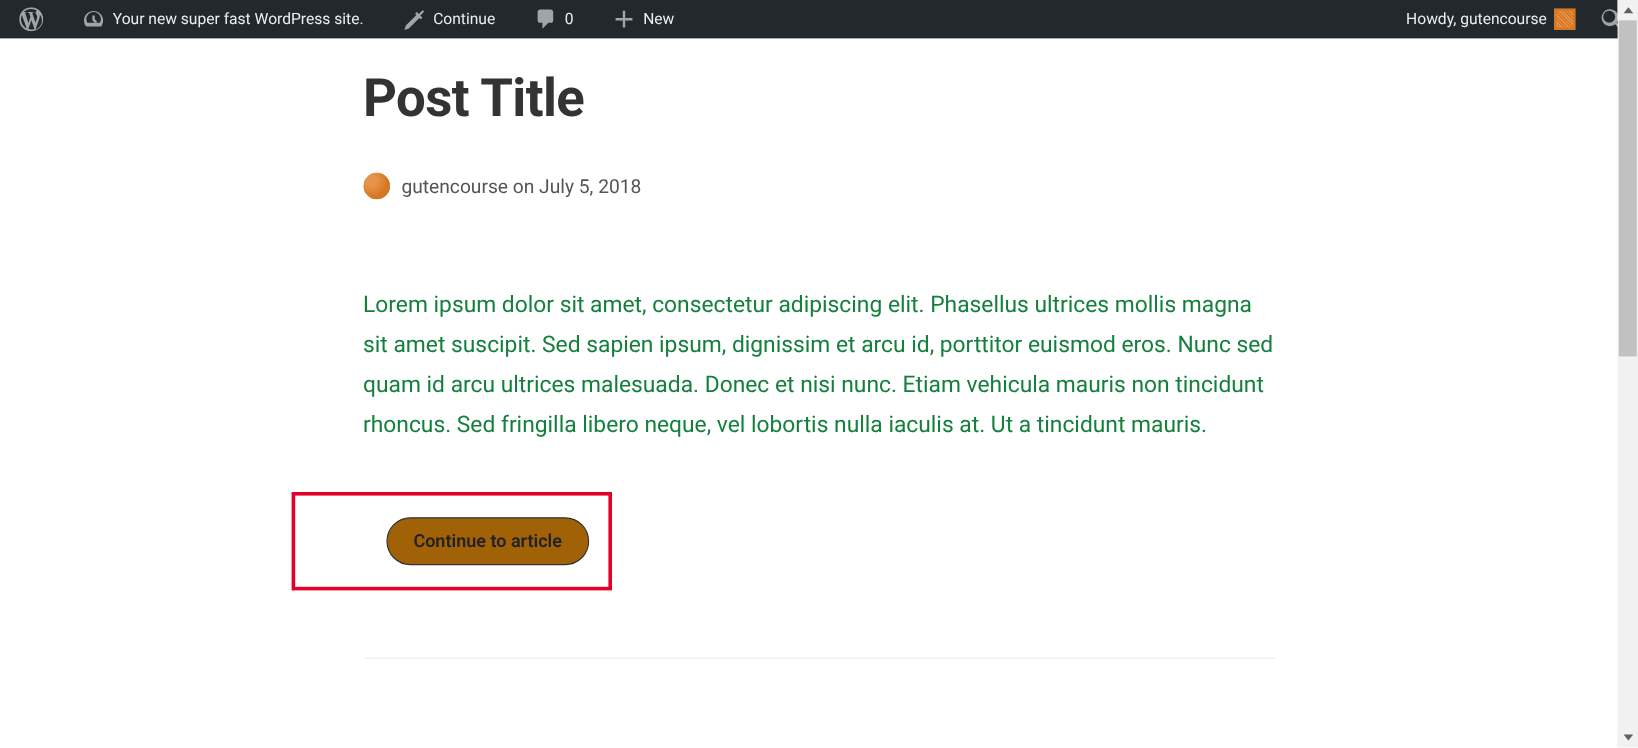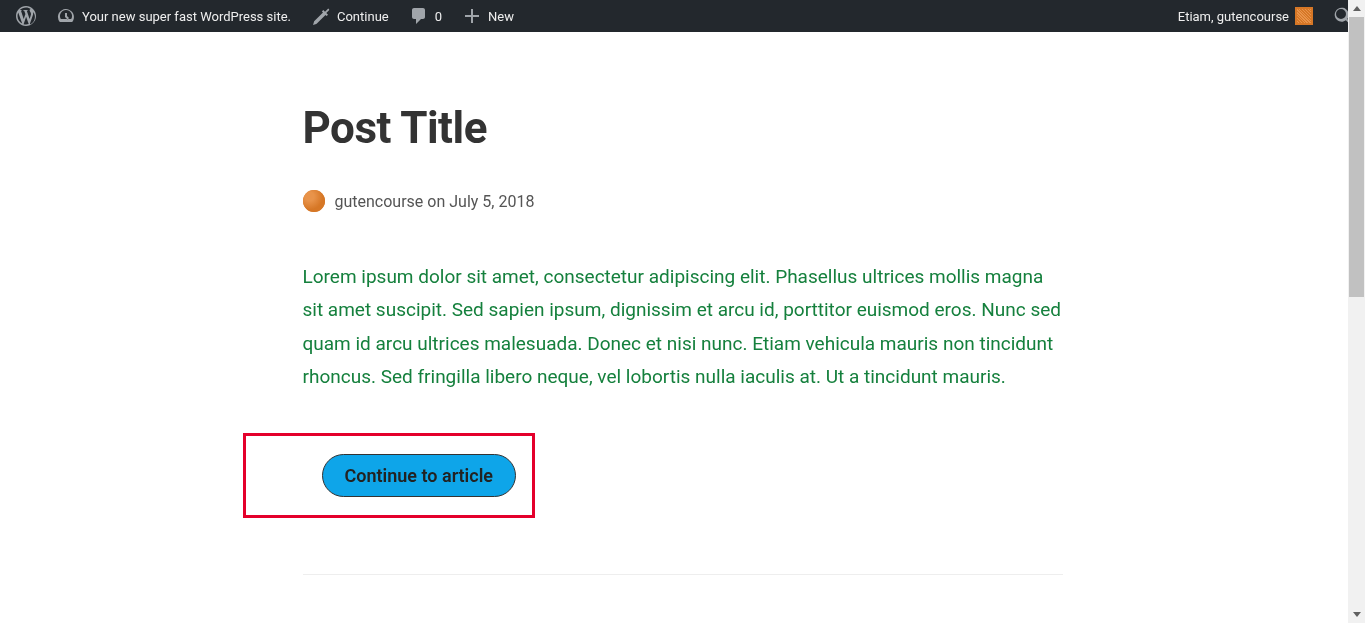--- a/index.html
+++ b/index.html
@@ -1,40 +1,40 @@
 <!DOCTYPE html>
 <html><head>
   <meta charset="utf-8">
   <style>
     * { margin: 0; padding: 0; box-sizing: border-box; }
     body { font-family: -apple-system, BlinkMacSystemFont, "Segoe UI", Roboto, sans-serif; background: #fff; width: 1365px; height: 623px; position: relative; overflow: hidden; }
     
     
     .admin-bar { background: #23282d; color: #eee; height: 32px; display: flex; align-items: center; justify-content: space-between; font-size: 13px; padding: 0 8px; }
-    .admin-left { display: flex; align-items: center; gap: 4px; }
+    .admin-left { display: flex; align-items: center; gap: 16px; }
     .admin-right { display: flex; align-items: center; gap: 8px; }
     .admin-item { display: flex; align-items: center; gap: 6px; padding: 0 8px; height: 32px; color: #eee; cursor: pointer; }
     .admin-icon { display: inline-flex; align-items: center; justify-content: center; width: 20px; height: 20px; }
     .admin-icon svg { width: 20px; height: 20px; fill: #a0a5aa; }
     .avatar-square { width: 18px; height: 18px; background: #d67726; display: inline-block; position: relative; }
     .avatar-square::after { content: ''; position: absolute; inset: 2px; background: repeating-linear-gradient(45deg, #d67726, #d67726 1px, #e8934a 1px, #e8934a 2px); }
     
     
-    .content-wrap { padding: 70px 0 0 0; }
+    .content-wrap { padding: 24px 0 0 0; }
     .article { max-width: 760px; margin: 0 auto; }
     .post-title { font-size: 44px; font-weight: 700; color: #333; margin-bottom: 36px; letter-spacing: -0.5px; }
-    .meta { display: flex; align-items: center; gap: 10px; margin-bottom: 48px; }
+    .meta { display: flex; align-items: center; gap: 10px; margin-bottom: 71px; }
     .meta-avatar { width: 22px; height: 22px; border-radius: 50%; background: #d67726; position: relative; overflow: hidden; }
     .meta-avatar::after { content: ''; position: absolute; inset: 0; background: radial-gradient(circle at 30% 30%, #e8934a 20%, #d67726 60%); }
     .meta-text { font-size: 16px; color: #555; }
     .excerpt { font-size: 19px; line-height: 1.75; color: #15803d; margin-bottom: 40px; }
     
     
     .highlight-box { border: 3px solid #e4002b; padding: 18px 16px 18px 16px; display: inline-block; margin-left: -60px; }
-    .continue-btn { display: inline-block; border: 1.5px solid #333; border-radius: 999px; padding: 10px 22px; font-size: 18px; font-weight: 600; color: #222; background: #0ea5e9; cursor: pointer; margin-left: 60px; }
+    .continue-btn { display: inline-block; border: 1.5px solid #333; border-radius: 999px; padding: 10px 22px; font-size: 15px; font-weight: 600; color: #222; background: #a16207; cursor: pointer; margin-left: 60px; }
     
     
     .divider { border: none; border-top: 1px solid #eee; margin-top: 56px; }
     
     
     .scrollbar-track { position: absolute; right: 0; top: 0; bottom: 0; width: 17px; background: #f1f1f1; }
     .scrollbar-up, .scrollbar-down { position: absolute; width: 17px; height: 17px; background: #f1f1f1; display: flex; align-items: center; justify-content: center; }
     .scrollbar-up { top: 0; }
     .scrollbar-down { bottom: 0; }
     .scrollbar-arrow { width: 0; height: 0; border-left: 4px solid transparent; border-right: 4px solid transparent; }
@@ -82,21 +82,21 @@
       <span class="admin-icon">
         <svg viewBox="0 0 20 20">
             <path d="M9 3h2v6h6v2h-6v6H9v-6H3V9h6V3z"></path>
           </svg>
       </span>
       <span>New</span>
     </div>
   </div>
   <div class="admin-right">
     <div class="admin-item">
-      <span>Etiam, gutencourse</span>
+      <span>Howdy, gutencourse</span>
       <span class="avatar-square"></span>
     </div>
     <div class="admin-item" style="padding:0 4px;">
       <span class="admin-icon">
         <svg viewBox="0 0 20 20">
             <path d="M12.9 14.3a7 7 0 1 1 1.4-1.4l4.4 4.4-1.4 1.4-4.4-4.4zM8 13a5 5 0 1 0 0-10 5 5 0 0 0 0 10z"></path>
           </svg>
       </span>
     </div>
   </div>

